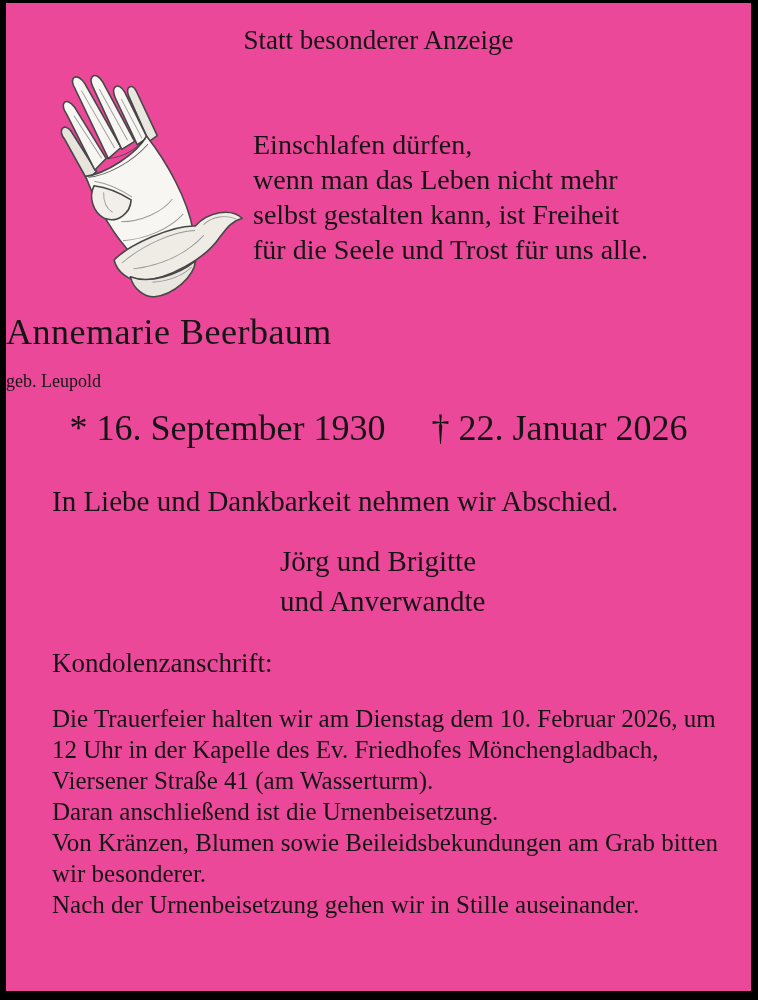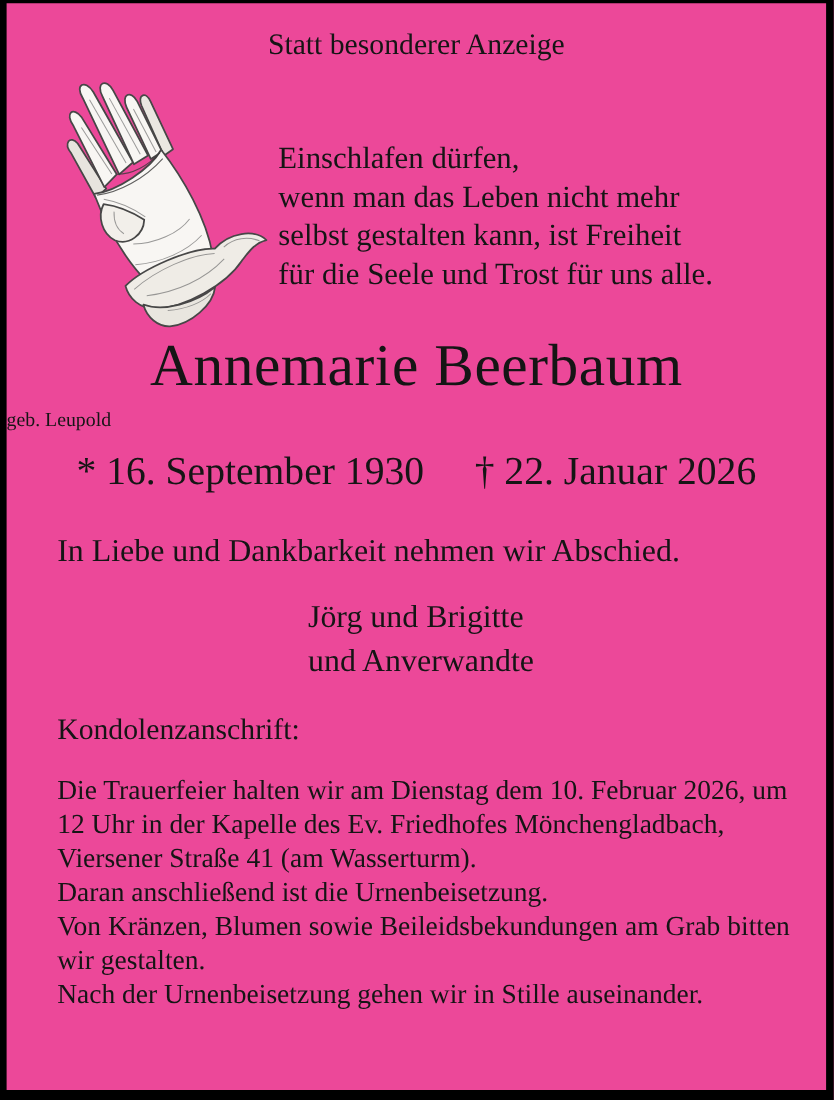--- a/index.html
+++ b/index.html
@@ -19,22 +19,21 @@
     text-align:center;
     font-size:27px;line-height:34px;
   }
   .top-section{position:relative;height:245px;padding-left:28px;}
   .hands{position:absolute;left:10px;top:-14px;}
   .verse{
     position:absolute;left:247px;top:70px;
     font-size:28px;line-height:35px;white-space:nowrap;
   }
   .name{
-    text-align:center;
-    font-size:54px;line-height:60px;
+    font-size:36px;line-height:60px;
     letter-spacing:.5px;
   }
   .maiden{text-align:left;font-size:18px;line-height:32px;margin-top:3px;}
   .dates{text-align:center;font-size:36px;line-height:38px;margin-top:12px;white-space:nowrap;}
   .dates .birth{margin-right:46px;}
   .farewell{margin-top:36px;margin-left:46px;font-size:29px;line-height:36px;}
   .mourners{margin-top:22px;margin-left:274px;font-size:29px;line-height:40px;}
   .condolence{margin-top:25px;margin-left:46px;display:flex;font-size:27px;line-height:35px;}
   .condolence .label{width:218px;flex:0 0 auto;}
   .condolence .addr{flex:1;}
@@ -116,17 +115,17 @@
   <div class="condolence">
     <div class="label">Kondolenzanschrift:</div>
   </div>
 
   <div class="details">
     <div class="line">Die Trauerfeier halten wir am Dienstag dem 10. Februar 2026, um</div>
     <div class="line">12 Uhr in der Kapelle des Ev. Friedhofes Mönchengladbach,</div>
     <div class="line">Viersener Straße 41 (am Wasserturm).</div>
     <div class="line">Daran anschließend ist die Urnenbeisetzung.</div>
     <div class="line">Von Kränzen, Blumen sowie Beileidsbekundungen am Grab bitten</div>
-    <div class="line">wir gestalten.</div>
+    <div class="line">wir besonderer.</div>
     <div class="line">Nach der Urnenbeisetzung gehen wir in Stille auseinander.</div>
   </div>
 
 </div>
 
 </body></html>

